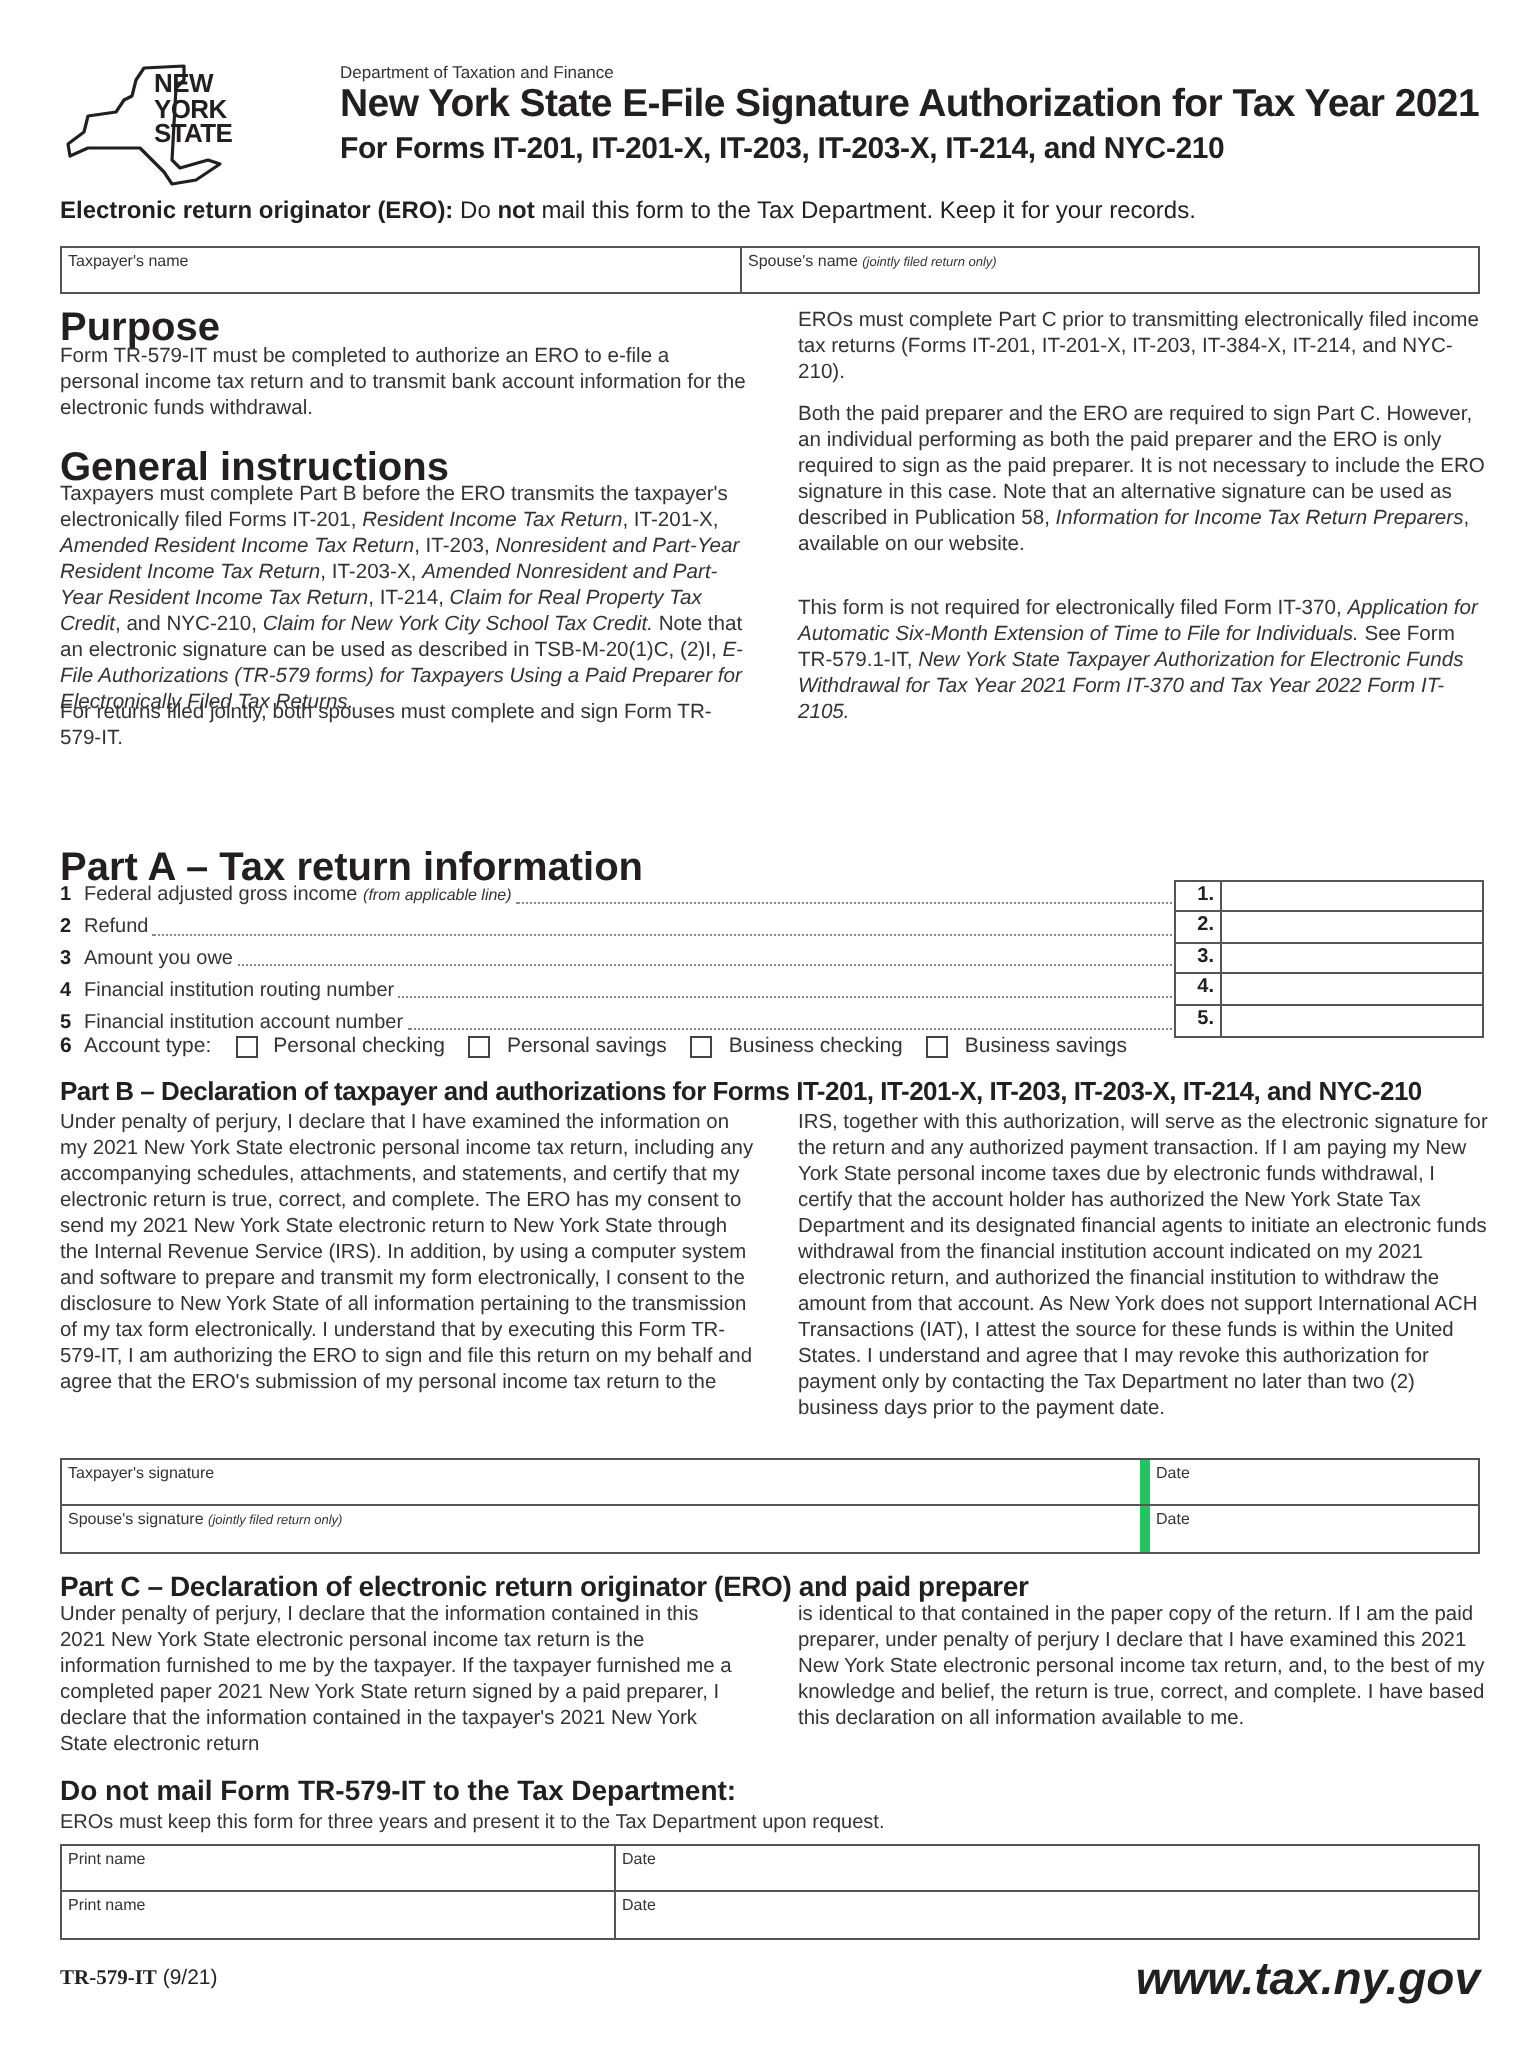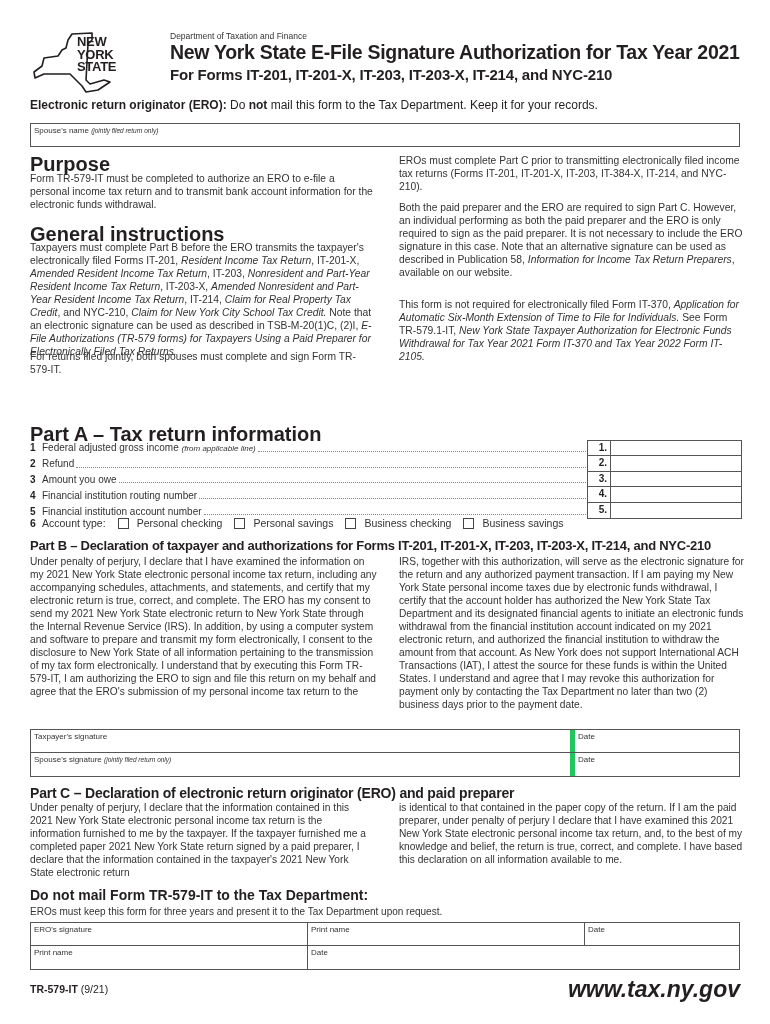--- a/index.html
+++ b/index.html
@@ -79,21 +79,21 @@
   #dnm-p { left: 30px; top: 906px; font-size: 10px; color: #333; white-space: nowrap; }
 
   #ero-sigs { left: 30px; top: 922px; width: 710px; }
   .erow { display: flex; height: 24px; border: 1.5px solid #555; }
   .erow + .erow { border-top-width: 0; }
   .erow .e1 { width: 277px; border-right: 1px solid #555; }
   .erow .e2 { width: 277px; border-right: 1px solid #555; }
   .erow .e3 { flex: 1; }
 
   #form-id { left: 30px; top: 983px; font-size: 10.5px; }
-  #form-id b { font-weight: bold; }
+  #form-id b { font-weight: bold; font-family: Liberation Serif, serif; }
   #website { right: 30px; top: 976px; font-size: 23px; font-weight: bold; font-style: italic; color: #231f20; }
 </style>
 </head>
 <body>
 
 <div id="logo" class="abs">
   <svg width="90" height="64" viewBox="0 0 90 64">
     <path d="M42 4 L62 3 L62 10 L58 14 L56 50 L60 54 L74 50 L80 52 L68 60 L56 62 L52 56 L48 52 L40 44 L14 44 L5 48 L4 42 L12 36 L14 28 L28 26 L32 20 L36 18 L38 10 Z" fill="none" stroke="#231f20" stroke-width="1.6" stroke-linejoin="round"></path>
   </svg>
   <div class="abs" style="left:47px;top:6px;font-size:13px;font-weight:bold;line-height:12.5px;letter-spacing:-0.3px;">
@@ -104,20 +104,23 @@
 </div>
 <div id="dept" class="abs">Department of Taxation and Finance</div>
 <div id="title" class="abs">New York State E-File Signature Authorization for Tax Year 2021</div>
 <div id="subtitle" class="abs">For Forms IT-201, IT-201-X, IT-203, IT-203-X, IT-214, and NYC-210</div>
 
 <div id="ero-note" class="abs">
   <b>Electronic return originator (ERO):</b><span> Do </span><b>not</b><span> mail this form to the Tax Department. Keep it for your records.</span>
 </div>
 
 <div id="names" class="abs box">
+  <div class="c1">
+    <div class="cell-label">Taxpayer's name</div>
+  </div>
   <div class="c2">
     <div class="cell-label"><span>Spouse's name</span> <i>(jointly filed return only)</i></div>
   </div>
 </div>
 
 <div id="purpose-h" class="abs h2">Purpose</div>
 <div id="purpose-p" class="abs para">Form TR-579-IT must be completed to authorize an ERO to e-file a personal income tax return and to transmit bank account information for the electronic funds withdrawal.</div>
 <div id="gen-h" class="abs h2">General instructions</div>
 <div id="gen-p" class="abs para"><span>Taxpayers must complete Part B before the ERO transmits the taxpayer's electronically filed Forms IT-201, </span><i>Resident Income Tax Return</i><span>, IT-201-X, </span><i>Amended Resident Income Tax Return</i><span>, IT-203, </span><i>Nonresident and Part-Year Resident Income Tax Return</i><span>, IT-203-X, </span><i>Amended Nonresident and Part-Year Resident Income Tax Return</i><span>, IT-214, </span><i>Claim for Real Property Tax Credit</i><span>, and NYC-210, </span><i>Claim for New York City School Tax Credit.</i><span> Note that an electronic signature can be used as described in TSB-M-20(1)C, (2)I, </span><i>E-File Authorizations (TR-579 forms) for Taxpayers Using a Paid Preparer for Electronically Filed Tax Returns.</i></div>
 <div id="joint-p" class="abs para">For returns filed jointly, both spouses must complete and sign Form TR-579-IT.</div>
@@ -222,23 +225,20 @@
 
 <div id="partC-h" class="abs h2">Part C – Declaration of electronic return originator (ERO) and paid preparer</div>
 <div id="c-left" class="abs pb">Under penalty of perjury, I declare that the information contained in this 2021 New York State electronic personal income tax return is the information furnished to me by the taxpayer. If the taxpayer furnished me a completed paper 2021 New York State return signed by a paid preparer, I declare that the information contained in the taxpayer's 2021 New York State electronic return</div>
 <div id="c-right" class="abs pb">is identical to that contained in the paper copy of the return. If I am the paid preparer, under penalty of perjury I declare that I have examined this 2021 New York State electronic personal income tax return, and, to the best of my knowledge and belief, the return is true, correct, and complete. I have based this declaration on all information available to me.</div>
 
 <div id="dnm-h" class="abs h2">Do not mail Form TR-579-IT to the Tax Department:</div>
 <div id="dnm-p" class="abs">EROs must keep this form for three years and present it to the Tax Department upon request.</div>
 
 <div id="ero-sigs" class="abs">
   <div class="erow">
-    <div class="e1">
-        <div class="cell-label">ERO's signature</div>
-      </div>
     <div class="e2">
         <div class="cell-label">Print name</div>
       </div>
     <div class="e3">
         <div class="cell-label">Date</div>
       </div>
   </div>
   <div class="erow">
     <div class="e2">
         <div class="cell-label">Print name</div>

